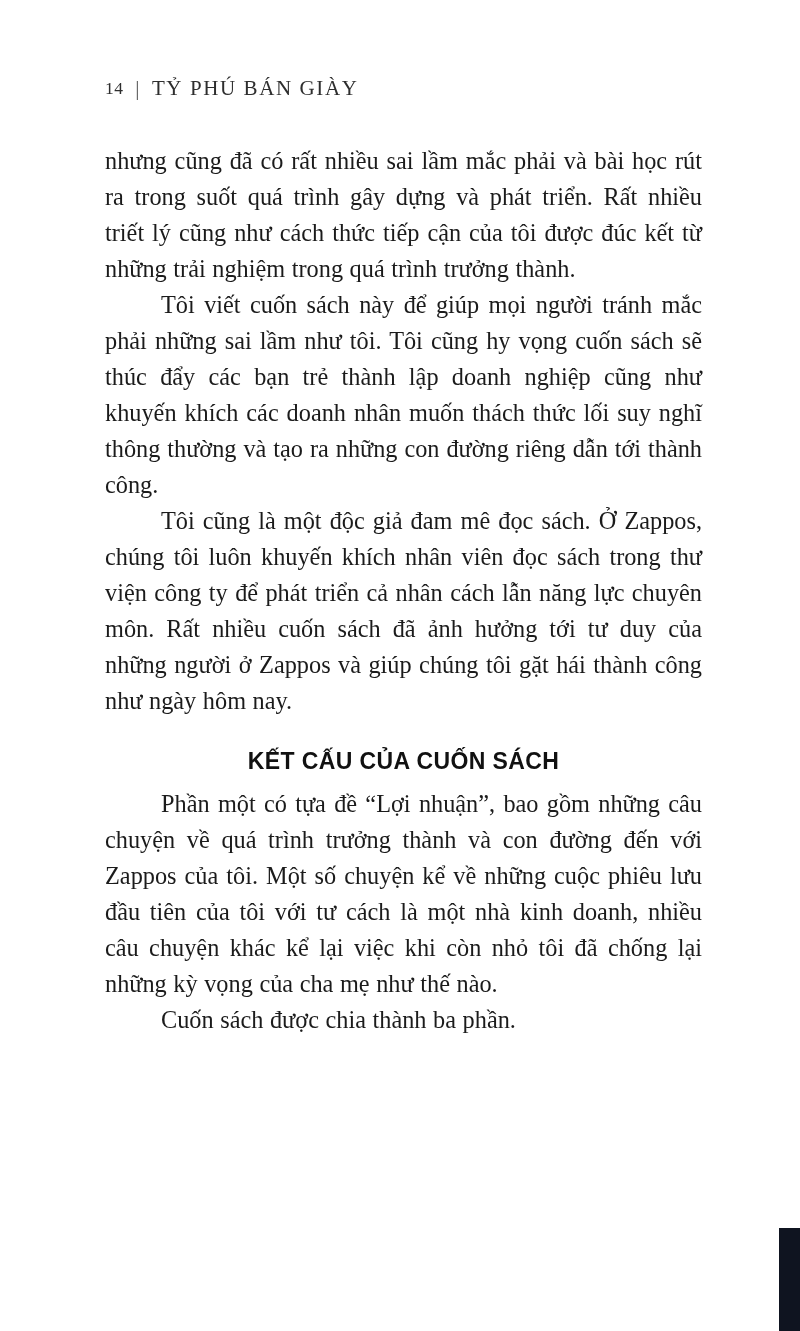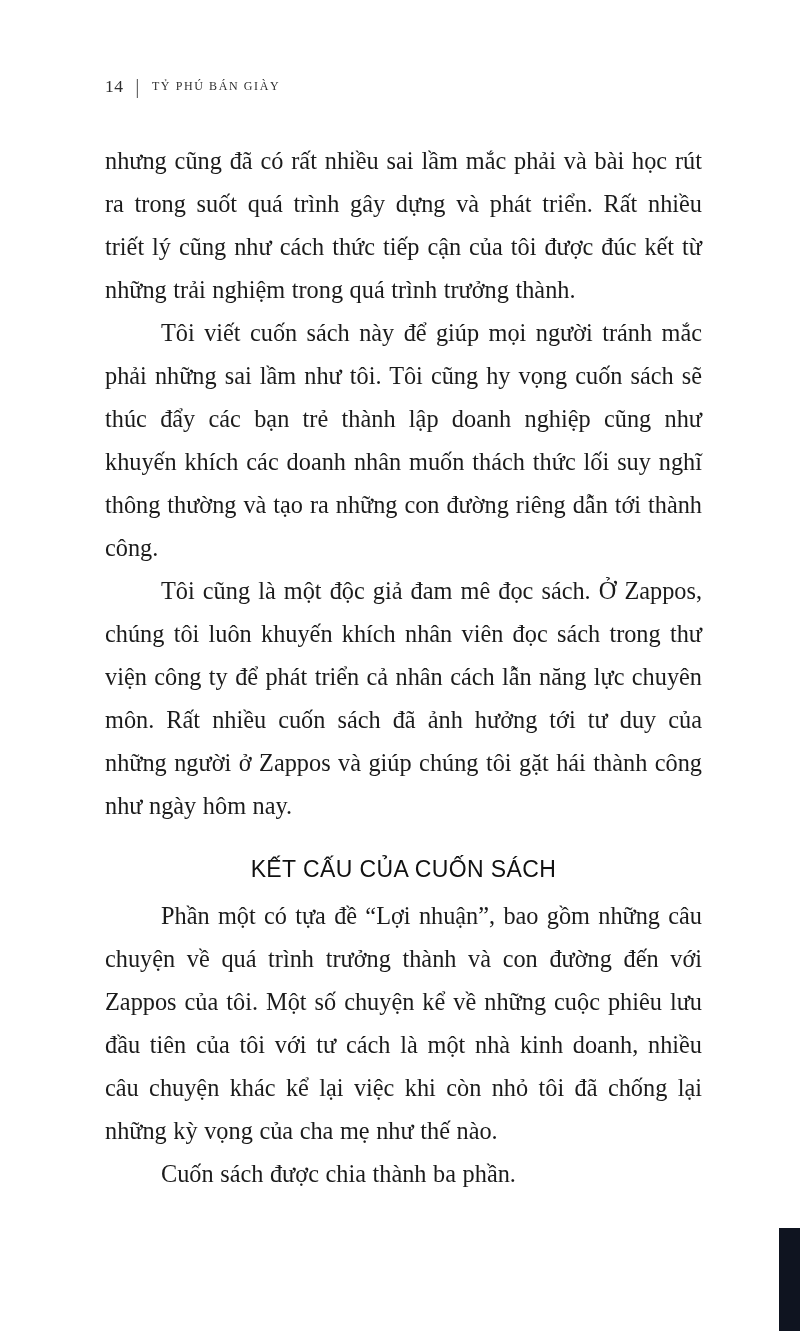--- a/index.html
+++ b/index.html
@@ -38,39 +38,39 @@
   }
   .running-header .divider {
     display: inline-block;
     margin: 0 12px;
     color: #3a3a3a;
     font-size: 18px;
     transform: scaleY(1.15);
   }
   .running-header .book-title {
     letter-spacing: 1.6px;
-    font-size: 12px;
+    font-size: 21px;
     color: #2e2e2e;
   }
   .body-text p {
     margin: 0;
     font-size: 24.3px;
-    line-height: 43px;
+    line-height: 36px;
     text-align: justify;
     color: #1b1b1b;
     word-spacing: 0.5px;
   }
   .body-text p.indent {
     text-indent: 56px;
   }
   .section-heading {
     margin: 29px 0 11px 0;
     text-align: center;
     font-family: "Liberation Sans", sans-serif;
-    font-weight: normal;
+    font-weight: bold;
     font-size: 23px;
     letter-spacing: 0.4px;
     color: #111111;
   }
   .cover-edge {
     position: absolute;
     right: 0;
     bottom: 0;
     width: 21px;
     height: 103px;

